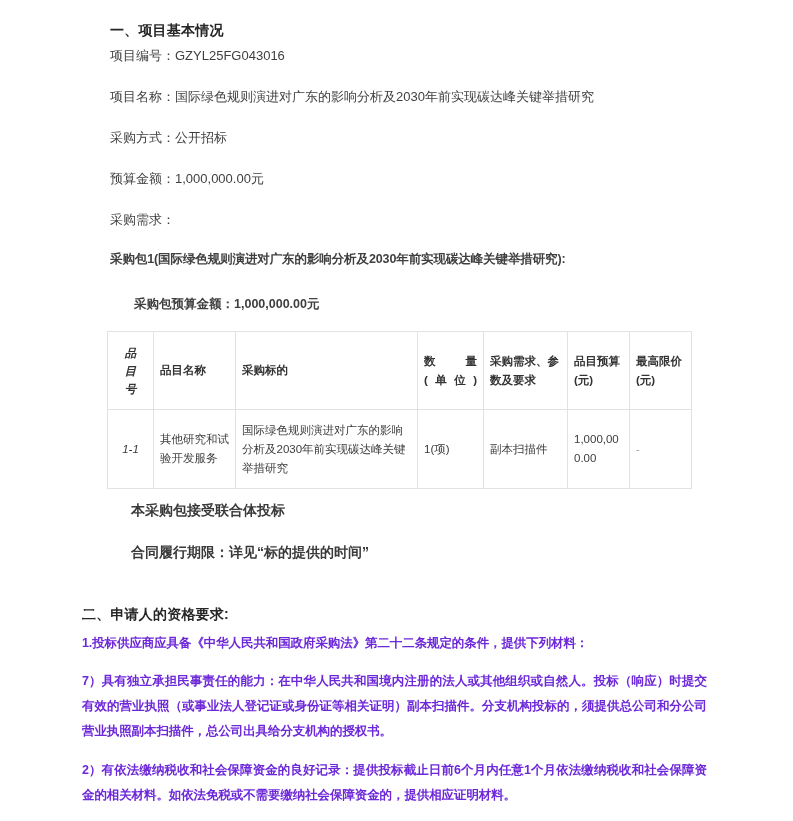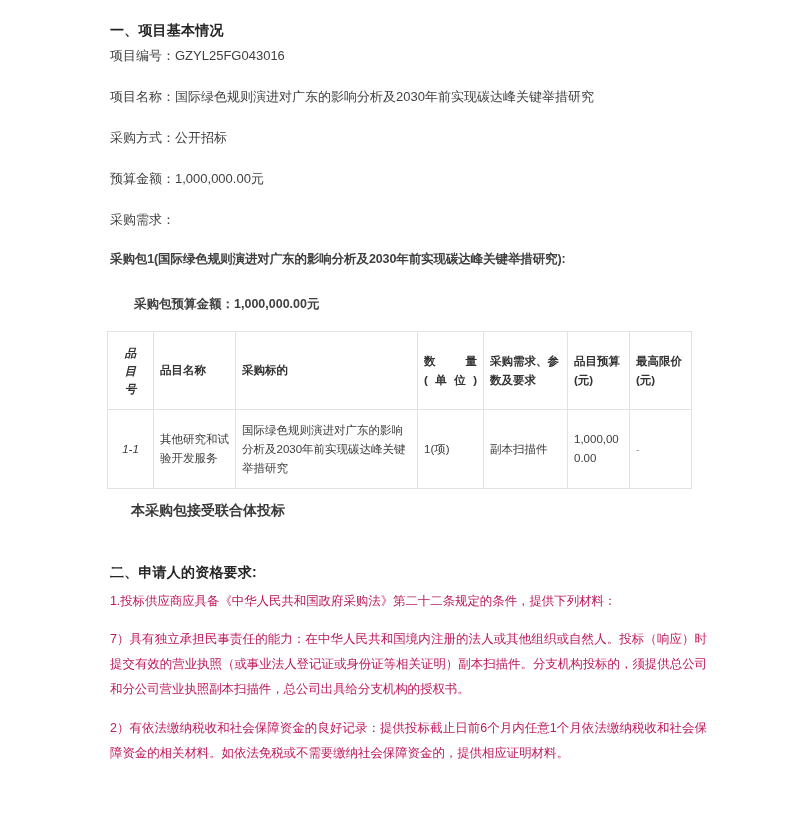--- a/index.html
+++ b/index.html
@@ -143,35 +143,35 @@
   .note-line {
     font-size: 14px;
     line-height: 19px;
     color: #3a3a3a;
     font-weight: 600;
     margin: 0 0 23px 0;
   }
 
   
   .sec2 {
-    padding-left: 95px;
+    padding-left: 67px;
     padding-right: 86px;
     padding-top: 8px;
   }
   .sec2 .sec-heading {
     padding-left: 15px;
     margin-bottom: 8px;
   }
   .para {
     font-size: 12.5px;
     line-height: 25px;
-    color: #be185d;
+    color: #6d28d9;
     margin: 0 0 14px 0;
     text-align: justify;
-    font-weight: 400;
+    font-weight: 700;
     letter-spacing: -0.1px;
   }
   .para.p-first {
     padding-left: 15px;
     margin-bottom: 13px;
   }
   .para.p-num {
     padding-left: 15px;
     text-indent: 0;
   }
@@ -238,20 +238,21 @@
           <td class="col-cap">
             <span class="dash-mark">-</span>
           </td>
         </tr>
       </tbody>
     </table>
   </div>
 
   <div class="note-block">
     <div class="note-line">本采购包接受联合体投标</div>
+    <div class="note-line">合同履行期限：详见“标的提供的时间”</div>
   </div>
 
   <div class="sec2">
     <div class="sec-heading">二、申请人的资格要求:</div>
     <div class="para p-first">1.投标供应商应具备《中华人民共和国政府采购法》第二十二条规定的条件，提供下列材料：</div>
     <div class="para p-num">7）具有独立承担民事责任的能力：在中华人民共和国境内注册的法人或其他组织或自然人。投标（响应）时提交有效的营业执照（或事业法人登记证或身份证等相关证明）副本扫描件。分支机构投标的，须提供总公司和分公司营业执照副本扫描件，总公司出具给分支机构的授权书。</div>
     <div class="para p-num p-last">2）有依法缴纳税收和社会保障资金的良好记录：提供投标截止日前6个月内任意1个月依法缴纳税收和社会保障资金的相关材料。如依法免税或不需要缴纳社会保障资金的，提供相应证明材料。</div>
   </div>
 
 </div>

